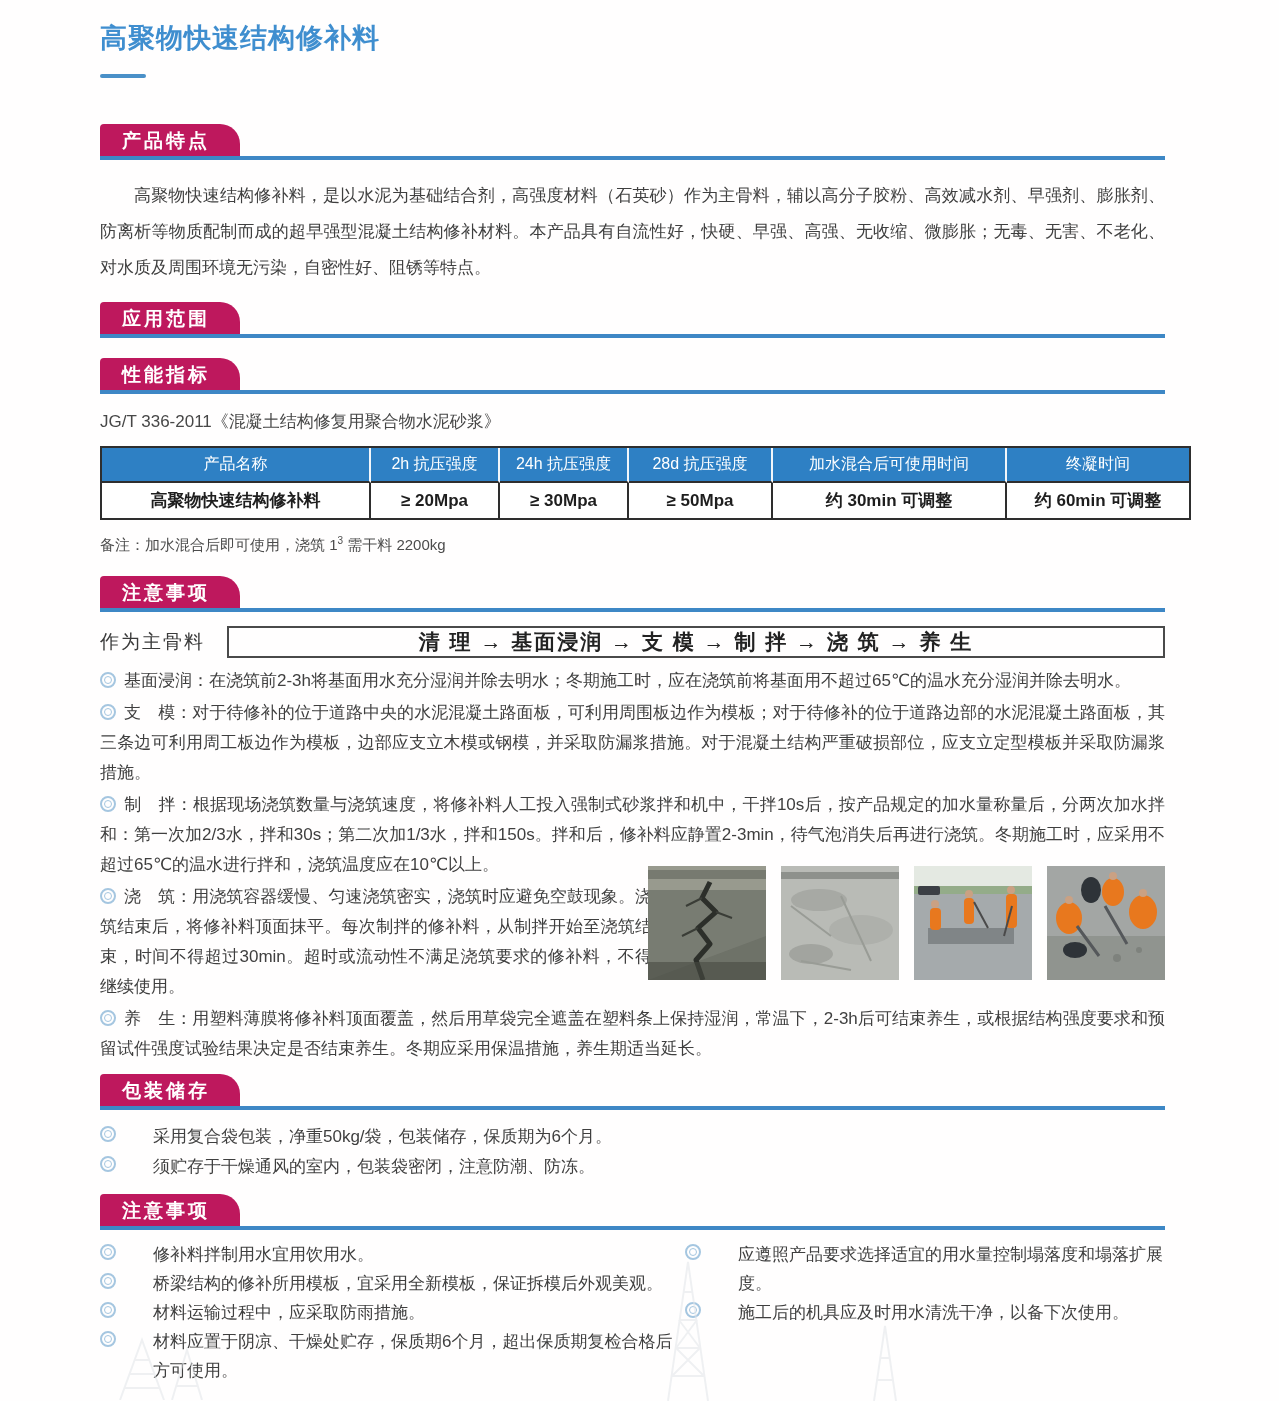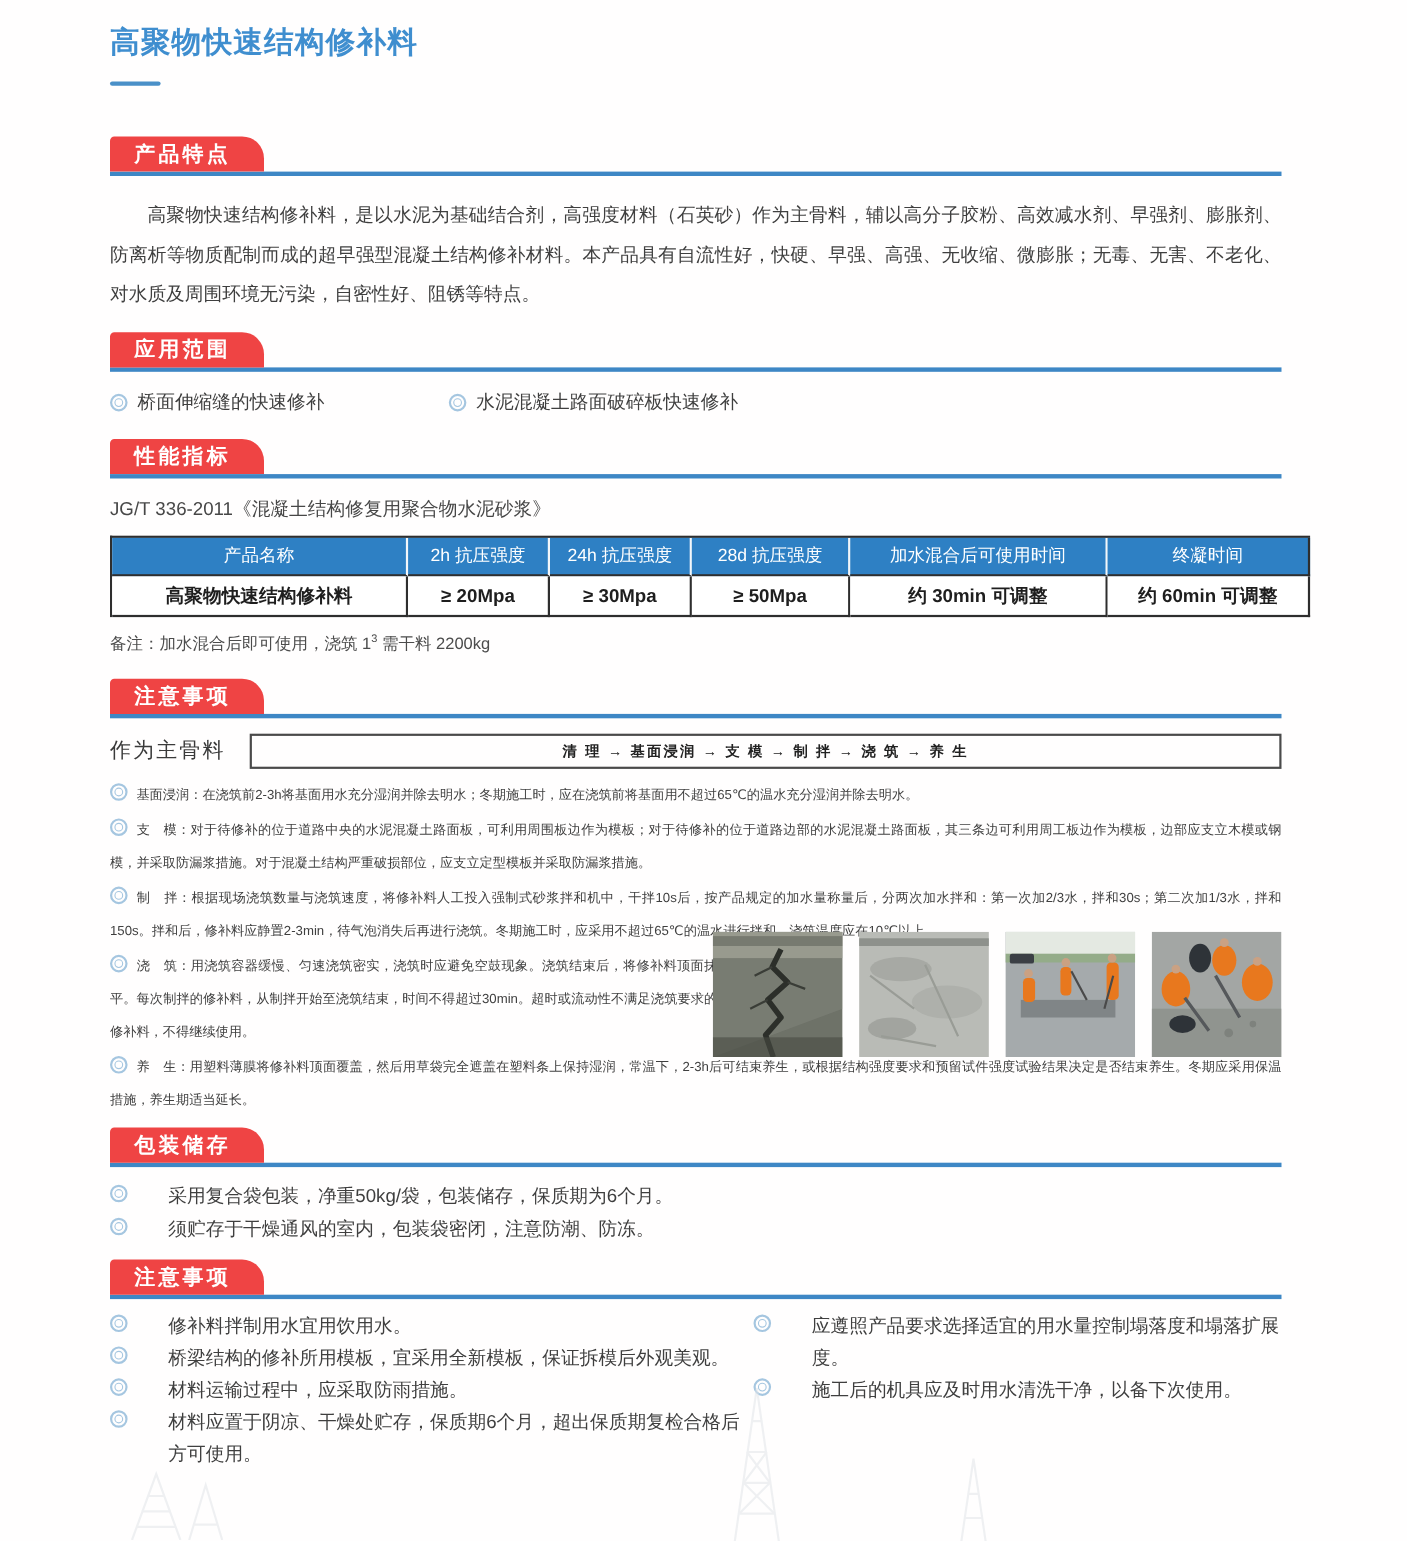--- a/index.html
+++ b/index.html
@@ -17,21 +17,21 @@
   .doc-title{
     margin:6px 0 0 0;
     font-size:27px;font-weight:bold;color:#3f8ecf;line-height:36px;letter-spacing:1px;
   }
   .title-dash{width:46px;height:4px;background:#4a90c8;border-radius:2px;margin-top:18px;}
 
   
   .sec-head{border-bottom:4px solid #3e87c5;line-height:0;}
   .sec-tab{
     display:inline-block;
-    background:#ef4444;color:#ffffff;
+    background:#be185d;color:#ffffff;
     font-size:19px;font-weight:bold;letter-spacing:3px;
     line-height:23px;
     padding:5px 30px 4px 22px;
     border-radius:4px 20px 0 0;
   }
   .mt-features{margin-top:46px;}
   .mt-apps{margin-top:16px;}
   .mt-perf{margin-top:20px;}
   .mt-constr{margin-top:20px;}
   .mt-pack{margin-top:10px;}
@@ -80,24 +80,24 @@
   .c0{width:263px;}.c1{width:123px;}.c2{width:123px;}.c3{width:138px;}.c4{width:228px;}.c5{width:178px;}
   .remark{margin:10px 0 0 0;font-size:15px;color:#4c4c4c;line-height:22px;}
   .remark sup{font-size:10px;}
 
   
   .flow-row{display:flex;align-items:stretch;margin-top:14px;}
   .flow-label{font-size:19px;color:#3a3a3a;letter-spacing:2px;line-height:32px;flex:none;}
   .flow-box{
     flex:1;margin-left:22px;border:2px solid #4a4a4a;
     display:flex;align-items:center;justify-content:center;
-    font-size:13px;font-weight:600;color:#222222;letter-spacing:2px;line-height:28px;
+    font-size:21px;font-weight:600;color:#222222;letter-spacing:2px;line-height:28px;
   }
   .steps{margin-top:8px;}
-  .step{margin:2px 0 0 0;font-size:12px;line-height:30px;color:#3f3f3f;text-align:justify;}
+  .step{margin:2px 0 0 0;font-size:17px;line-height:30px;color:#3f3f3f;text-align:justify;}
   .step .bullet{margin-right:8px;}
   .step-wrap{position:relative;}
   .step-narrow{width:552px;}
   .photo-row{position:absolute;right:0;top:-16px;display:flex;gap:15px;}
   .photo{width:118px;height:114px;display:block;flex:none;}
 
   
   .pack-item,.note-item{
     margin:0;font-size:17px;line-height:30px;color:#3f3f3f;
     display:flex;align-items:baseline;gap:28px;
@@ -124,30 +124,20 @@
     <section>
       <div class="sec-head mt-features">
         <div class="sec-tab">产品特点</div>
       </div>
       <p class="body-par">高聚物快速结构修补料，是以水泥为基础结合剂，高强度材料（石英砂）作为主骨料，辅以高分子胶粉、高效减水剂、早强剂、膨胀剂、防离析等物质配制而成的超早强型混凝土结构修补材料。本产品具有自流性好，快硬、早强、高强、无收缩、微膨胀；无毒、无害、不老化、对水质及周围环境无污染，自密性好、阻锈等特点。</p>
     </section>
 
     <section>
       <div class="sec-head mt-apps">
         <div class="sec-tab">应用范围</div>
-      </div>
-      <div class="app-row">
-        <div class="app-item">
-          <span class="bullet"></span>
-          <span>桥面伸缩缝的快速修补</span>
-        </div>
-        <div class="app-item">
-          <span class="bullet"></span>
-          <span>水泥混凝土路面破碎板快速修补</span>
-        </div>
       </div>
     </section>
 
     <section>
       <div class="sec-head mt-perf">
         <div class="sec-tab">性能指标</div>
       </div>
       <p class="std-caption">JG/T 336-2011《混凝土结构修复用聚合物水泥砂浆》</p>
       <table class="perf">
         <tbody>

